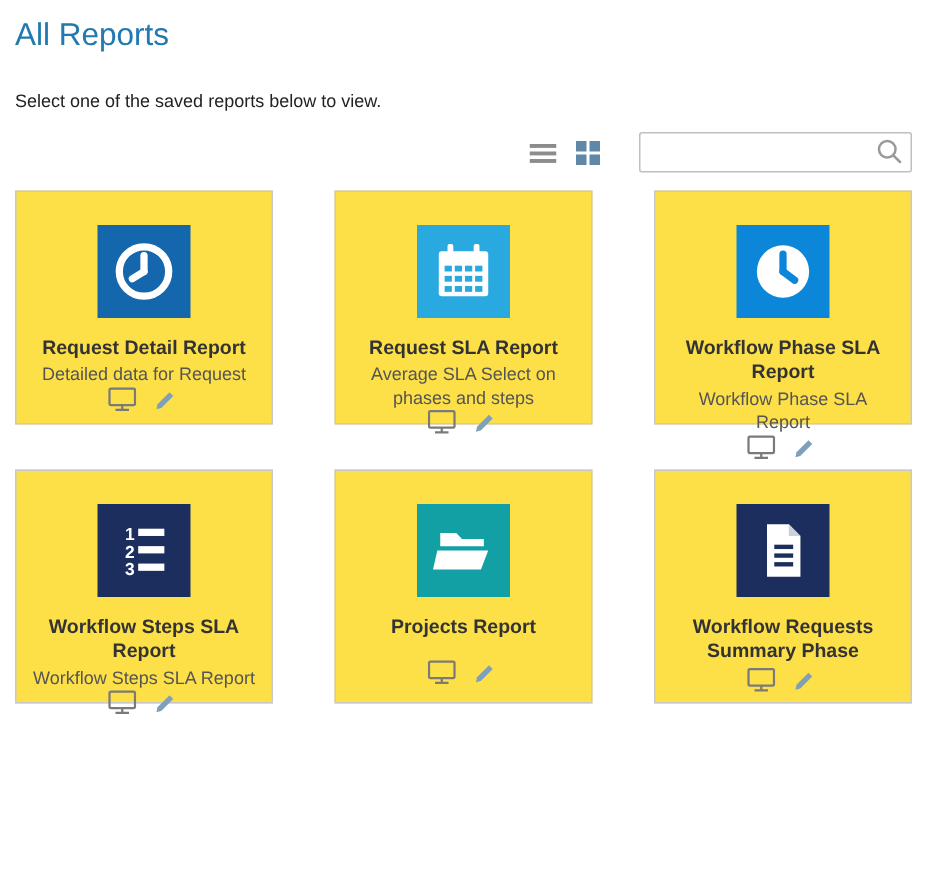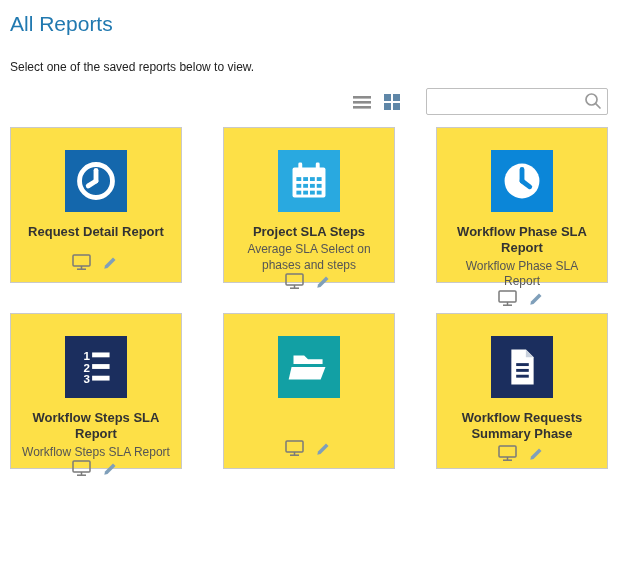--- a/index.html
+++ b/index.html
@@ -58,20 +58,21 @@
 
     <div class="card">
       <div class="tile" style="background: rgb(20, 103, 172);">
         <svg width="62" height="62" viewBox="0 0 64 64">
           <circle cx="32" cy="32" r="17" fill="none" stroke="#ffffff" stroke-width="5"></circle>
           <line x1="32" y1="32" x2="32" y2="21" stroke="#ffffff" stroke-width="5" stroke-linecap="round"></line>
           <line x1="32" y1="32" x2="24" y2="37" stroke="#ffffff" stroke-width="5" stroke-linecap="round"></line>
         </svg>
       </div>
       <div class="card-title">Request Detail Report</div>
+      <div class="card-sub">Detailed data for Request</div>
       <div class="card-actions">
         <span class="act-icon">
           <svg width="19" height="17" viewBox="0 0 19 17">
               <rect x="1" y="1" width="17" height="11" rx="1" fill="none" stroke="#7a7a7a" stroke-width="1.5"></rect>
               <line x1="9.5" y1="12" x2="9.5" y2="15" stroke="#7a7a7a" stroke-width="1.5"></line>
               <line x1="5" y1="15.2" x2="14" y2="15.2" stroke="#7a7a7a" stroke-width="1.5"></line>
             </svg>
         </span>
         <span class="act-icon">
           <svg width="17" height="17" viewBox="0 0 17 17">
@@ -96,21 +97,21 @@
               <rect x="26" y="35" width="5" height="4"></rect>
               <rect x="33" y="35" width="5" height="4"></rect>
               <rect x="40" y="35" width="5" height="4"></rect>
             <rect x="19" y="42" width="5" height="4"></rect>
               <rect x="26" y="42" width="5" height="4"></rect>
               <rect x="33" y="42" width="5" height="4"></rect>
               <rect x="40" y="42" width="5" height="4"></rect>
           </g>
         </svg>
       </div>
-      <div class="card-title">Project SLA Steps</div>
+      <div class="card-title">Request SLA Report</div>
       <div class="card-sub">Average SLA Select on phases and steps</div>
       <div class="card-actions">
         <span class="act-icon">
           <svg width="19" height="17" viewBox="0 0 19 17">
               <rect x="1" y="1" width="17" height="11" rx="1" fill="none" stroke="#7a7a7a" stroke-width="1.5"></rect>
               <line x1="9.5" y1="12" x2="9.5" y2="15" stroke="#7a7a7a" stroke-width="1.5"></line>
               <line x1="5" y1="15.2" x2="14" y2="15.2" stroke="#7a7a7a" stroke-width="1.5"></line>
             </svg>
         </span>
         <span class="act-icon">
@@ -178,20 +179,21 @@
       </div>
     </div>
 
     <div class="card">
       <div class="tile" style="background: rgb(18, 160, 164);">
         <svg width="62" height="62" viewBox="0 0 64 64">
           <path d="M16 20 h11 l4 4 h15 v5 h-30 z" fill="#ffffff"></path>
           <path d="M14 32 h35 l-5 13 h-33 z" fill="#ffffff"></path>
         </svg>
       </div>
+      <div class="card-title">Projects Report</div>
       <div class="card-sub"></div>
       <div class="card-actions">
         <span class="act-icon">
           <svg width="19" height="17" viewBox="0 0 19 17">
               <rect x="1" y="1" width="17" height="11" rx="1" fill="none" stroke="#7a7a7a" stroke-width="1.5"></rect>
               <line x1="9.5" y1="12" x2="9.5" y2="15" stroke="#7a7a7a" stroke-width="1.5"></line>
               <line x1="5" y1="15.2" x2="14" y2="15.2" stroke="#7a7a7a" stroke-width="1.5"></line>
             </svg>
         </span>
         <span class="act-icon">

